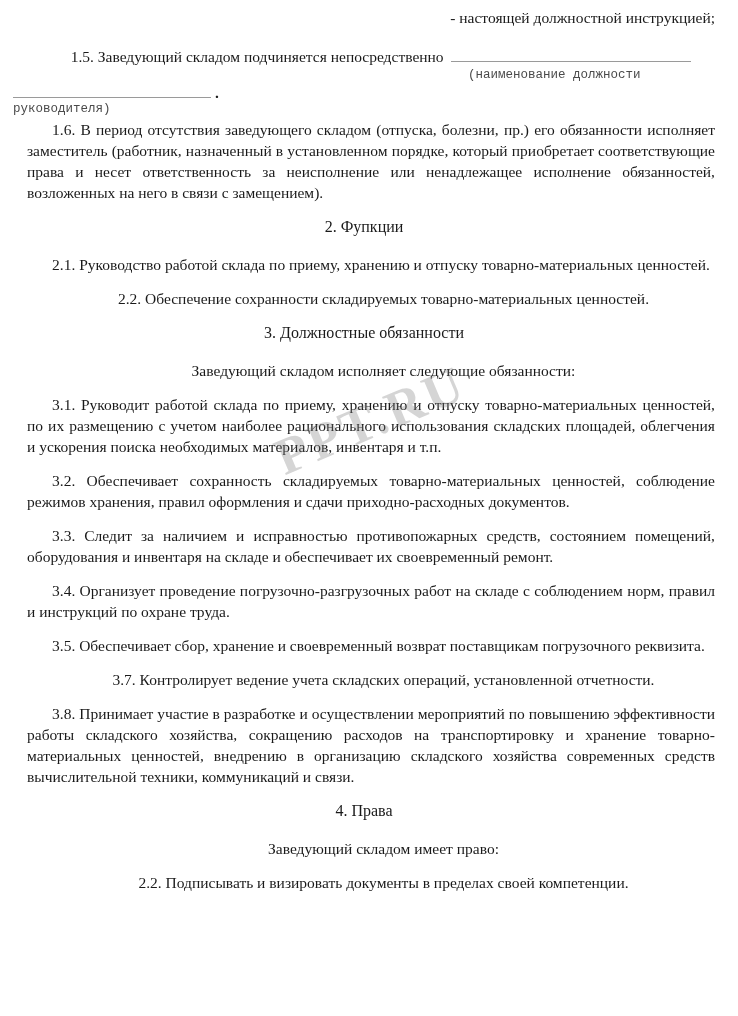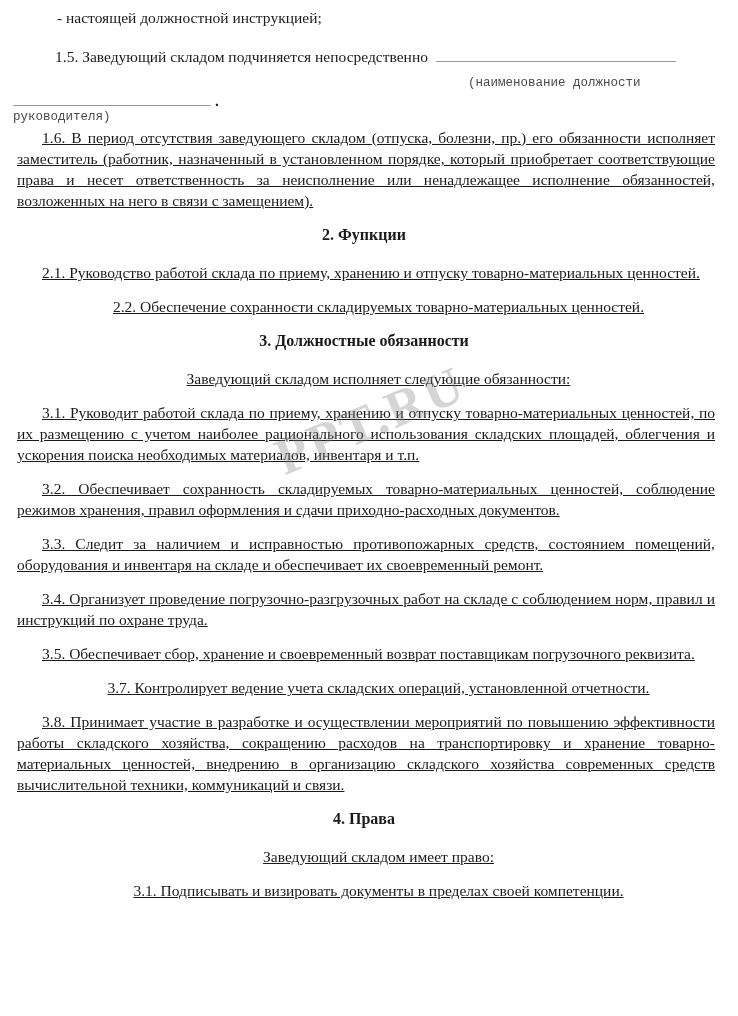--- a/index.html
+++ b/index.html
@@ -10,43 +10,42 @@
     background: #ffffff;
     overflow: hidden;
     font-family: "Liberation Serif", "DejaVu Serif", serif;
     font-size: 15.5px;
     line-height: 21px;
     color: #1a1a1a;
     box-sizing: border-box;
     padding: 7px 23px 0 13px;
   }
   .p {
-    margin: 0 0 13px 4px;
+    margin: 0 0 13px 14px;
     text-align: justify;
     text-indent: 25px;
-    text-decoration: underline;
   }
   .p-single { text-align: center; }
   .dash-item {
     margin: 0 0 18px 0;
     text-indent: 44px;
-    text-align: left;
+    text-align: right;
   }
   .heading {
-    font-weight: bold;
+    font-weight: normal;
     text-align: center;
     font-size: 16px;
     margin: 7px 0 17px 0;
   }
   .heading-spaced { }
   .clause15-row {
-    margin: 8px;
+    margin: 0;
     text-indent: 34px;
     white-space: nowrap;
-    text-align: left;
+    text-align: center;
   }
   .blank-line {
     display: inline-block;
     width: 240px;
     height: 14px;
     border-bottom: 1px solid #9a9a9a;
     vertical-align: baseline;
   }
   .blank-line-2 {
     display: inline-block;
@@ -133,15 +132,15 @@
 
   <p class="p p-single">3.7. Контролирует ведение учета складских операций, установленной отчетности.</p>
 
   <p class="p">3.8. Принимает участие в разработке и осуществлении мероприятий по повышению эффективности работы складского хозяйства, сокращению расходов на транспортировку и хранение товарно-материальных ценностей, внедрению в организацию складского хозяйства современных средств вычислительной техники, коммуникаций и связи.</p>
 
   <h2 class="heading heading-spaced">4. Права</h2>
 
   <p class="p p-single">Заведующий складом имеет право:</p>
 
 
-  <p class="p p-single">3.1. Подписывать и визировать документы в пределах своей компетенции.</p>
+  <p class="p p-single">2.2. Подписывать и визировать документы в пределах своей компетенции.</p>
 
 </div>
 
 </body></html>

